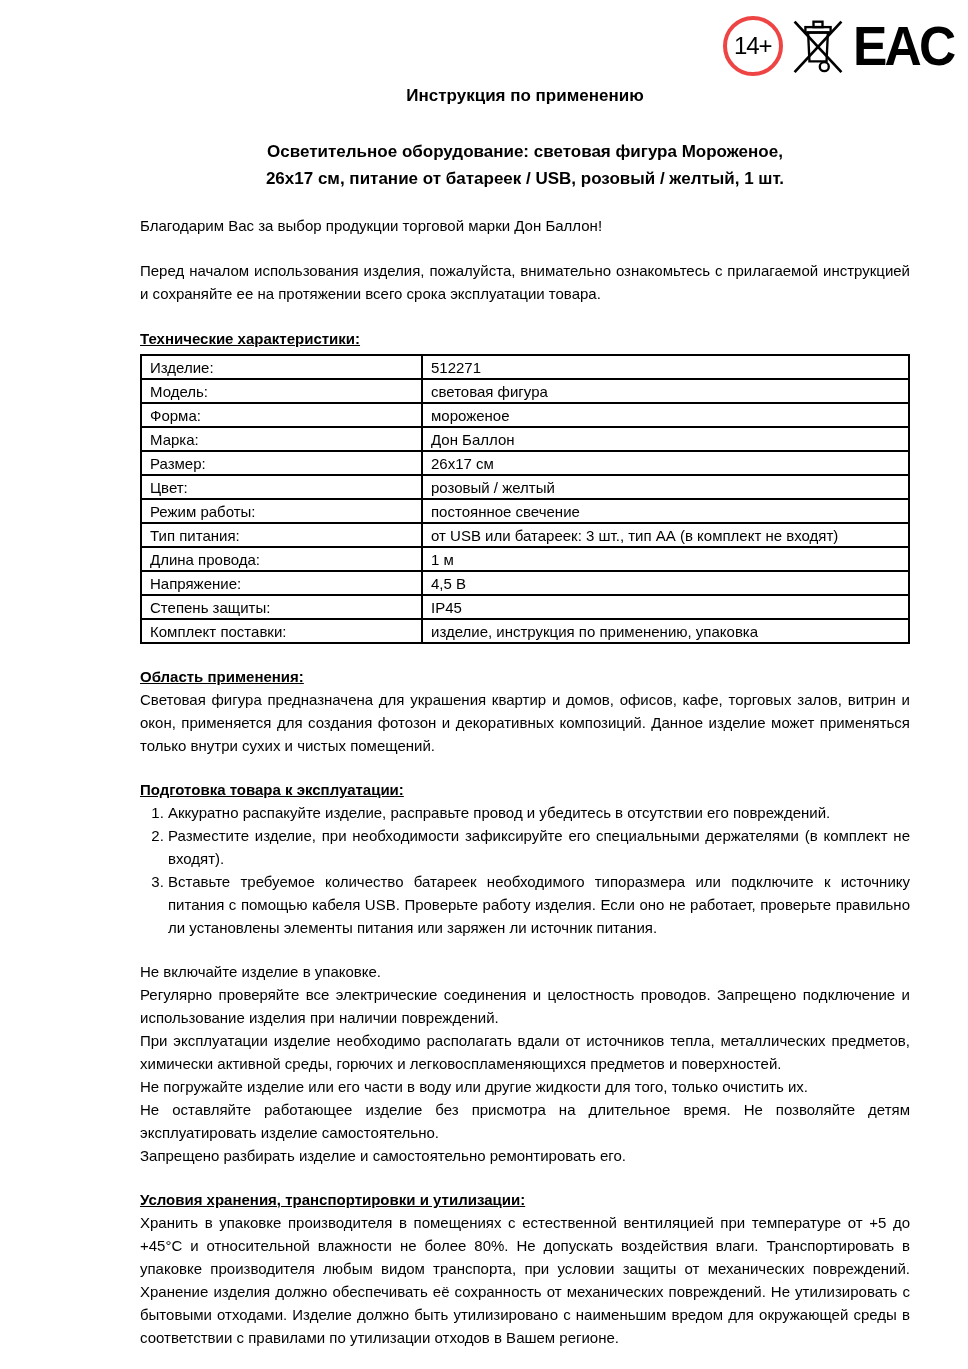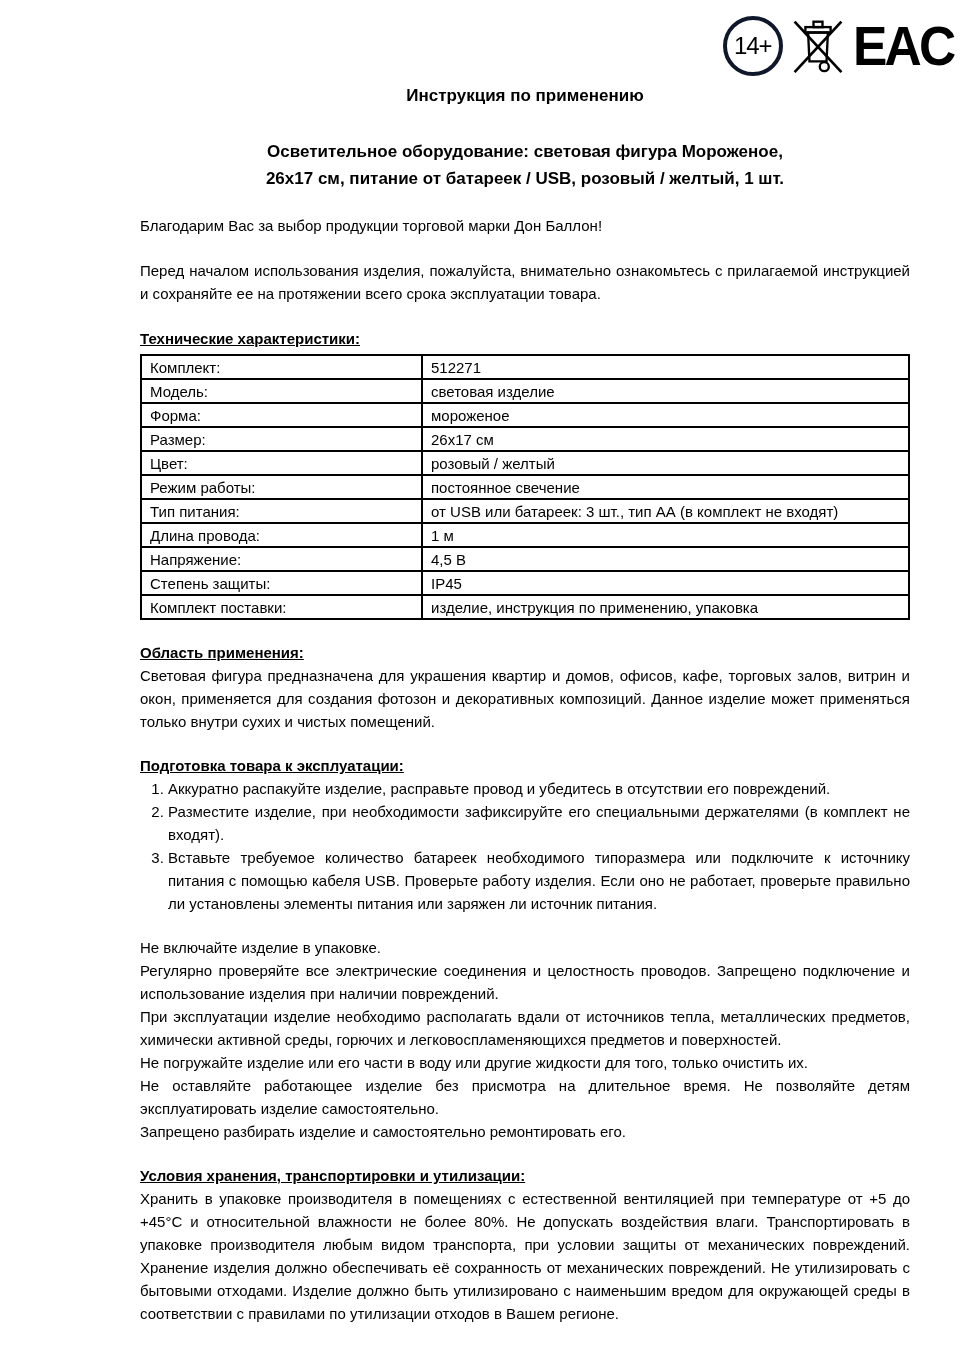--- a/index.html
+++ b/index.html
@@ -7,21 +7,21 @@
     width: 968px; height: 1369px;
     background: #ffffff; color: #000000;
     font-family: "Liberation Sans", sans-serif;
     position: relative; overflow: hidden;
   }
   .header-icons {
     position: absolute; top: 14px; right: 6px;
     display: flex; align-items: center; gap: 8px;
   }
   .age-badge {
-    width: 52px; height: 52px; border: 4px solid #0f172a; border-radius: 50%;
+    width: 52px; height: 52px; border: 4px solid #ef4444; border-radius: 50%;
     display: flex; align-items: center; justify-content: center;
     font-size: 24px; font-weight: 400; letter-spacing: -1px;
   }
   .eac {
     font-size: 56px; font-weight: 700; letter-spacing: -3px;
     transform: scaleX(0.92); transform-origin: left center;
     line-height: 1;
   }
   .page { padding: 86px 58px 0 140px; }
   .doc-title {
@@ -82,30 +82,34 @@
   </div>
 
   <p class="para-gap">Благодарим Вас за выбор продукции торговой марки Дон Баллон!</p>
   <p class="just para-gap">Перед началом использования изделия, пожалуйста, внимательно ознакомьтесь с прилагаемой инструкцией и сохраняйте ее на протяжении всего срока эксплуатации товара.</p>
 
   <div class="sec">
     <div class="sec-heading">Технические характеристики:</div>
     <table class="spec">
       <tbody>
         <tr>
-            <td class="spec-label">Комплект:</td>
+            <td class="spec-label">Изделие:</td>
             <td>512271</td>
           </tr>
         <tr>
             <td class="spec-label">Модель:</td>
-            <td>световая изделие</td>
+            <td>световая фигура</td>
           </tr>
         <tr>
             <td class="spec-label">Форма:</td>
             <td>мороженое</td>
+          </tr>
+        <tr>
+            <td class="spec-label">Марка:</td>
+            <td>Дон Баллон</td>
           </tr>
         <tr>
             <td class="spec-label">Размер:</td>
             <td>26х17 см</td>
           </tr>
         <tr>
             <td class="spec-label">Цвет:</td>
             <td>розовый / желтый</td>
           </tr>
         <tr>

